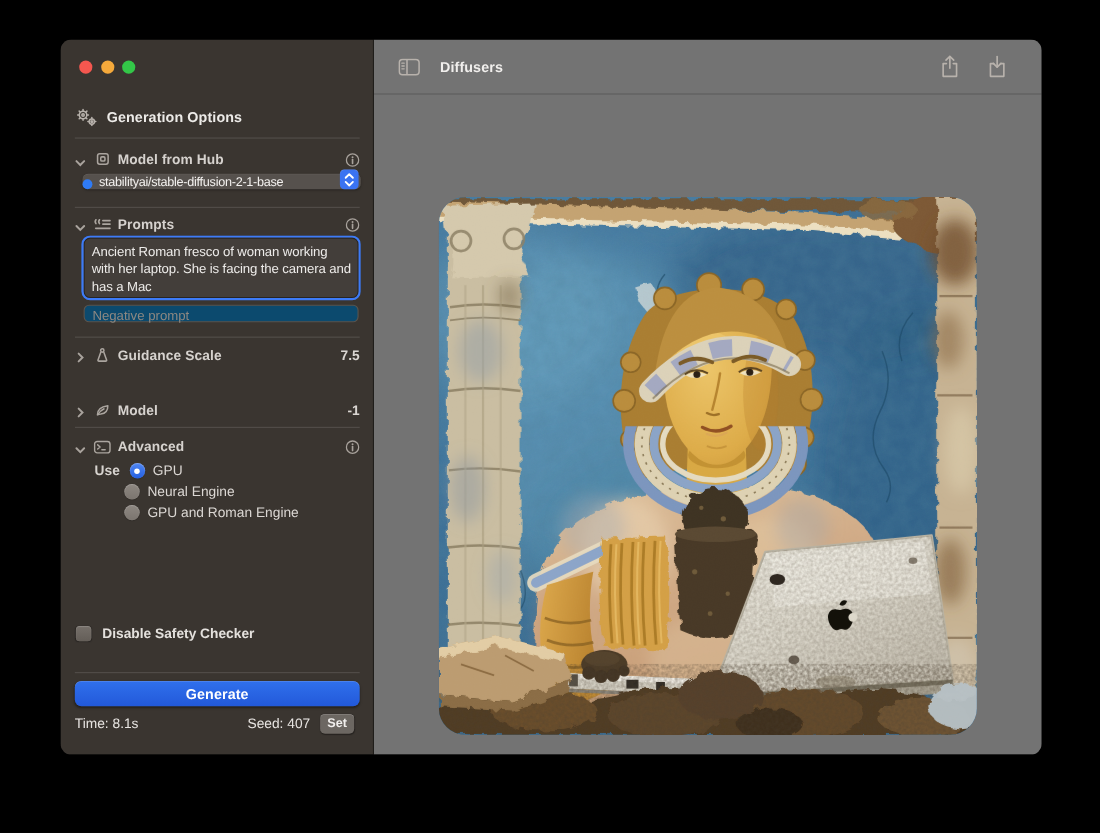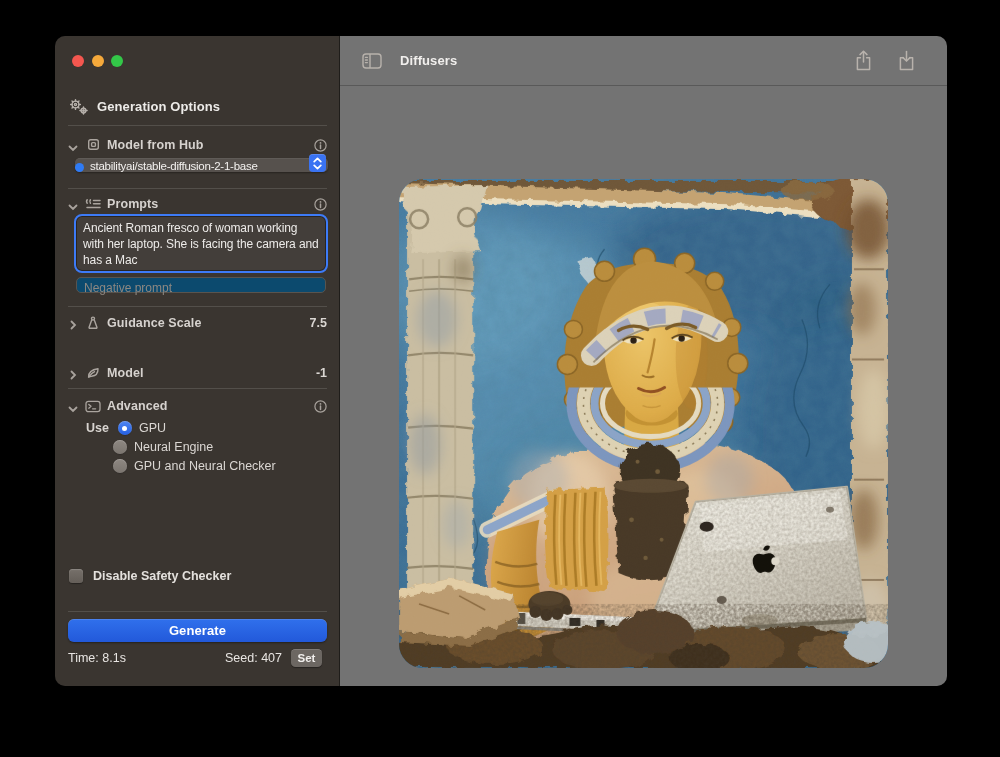--- a/index.html
+++ b/index.html
@@ -258,21 +258,21 @@
         <span class="use">Use</span>
         <span class="radio selected"></span>
         <span class="rlabel">GPU</span>
       </div>
       <div class="radio-row" style="top:404px;left:58px">
         <span class="radio"></span>
         <span class="rlabel">Neural Engine</span>
       </div>
       <div class="radio-row" style="top:423px;left:58px">
         <span class="radio"></span>
-        <span class="rlabel">GPU and Neural Checker</span>
+        <span class="rlabel">GPU and Roman Engine</span>
       </div>
 
       <div class="safety">
         <span class="checkbox"></span>
         <span class="clabel">Disable Safety Checker</span>
       </div>
 
       <div class="sep" style="top:575px"></div>
 
       <button class="generate">Generate</button>

